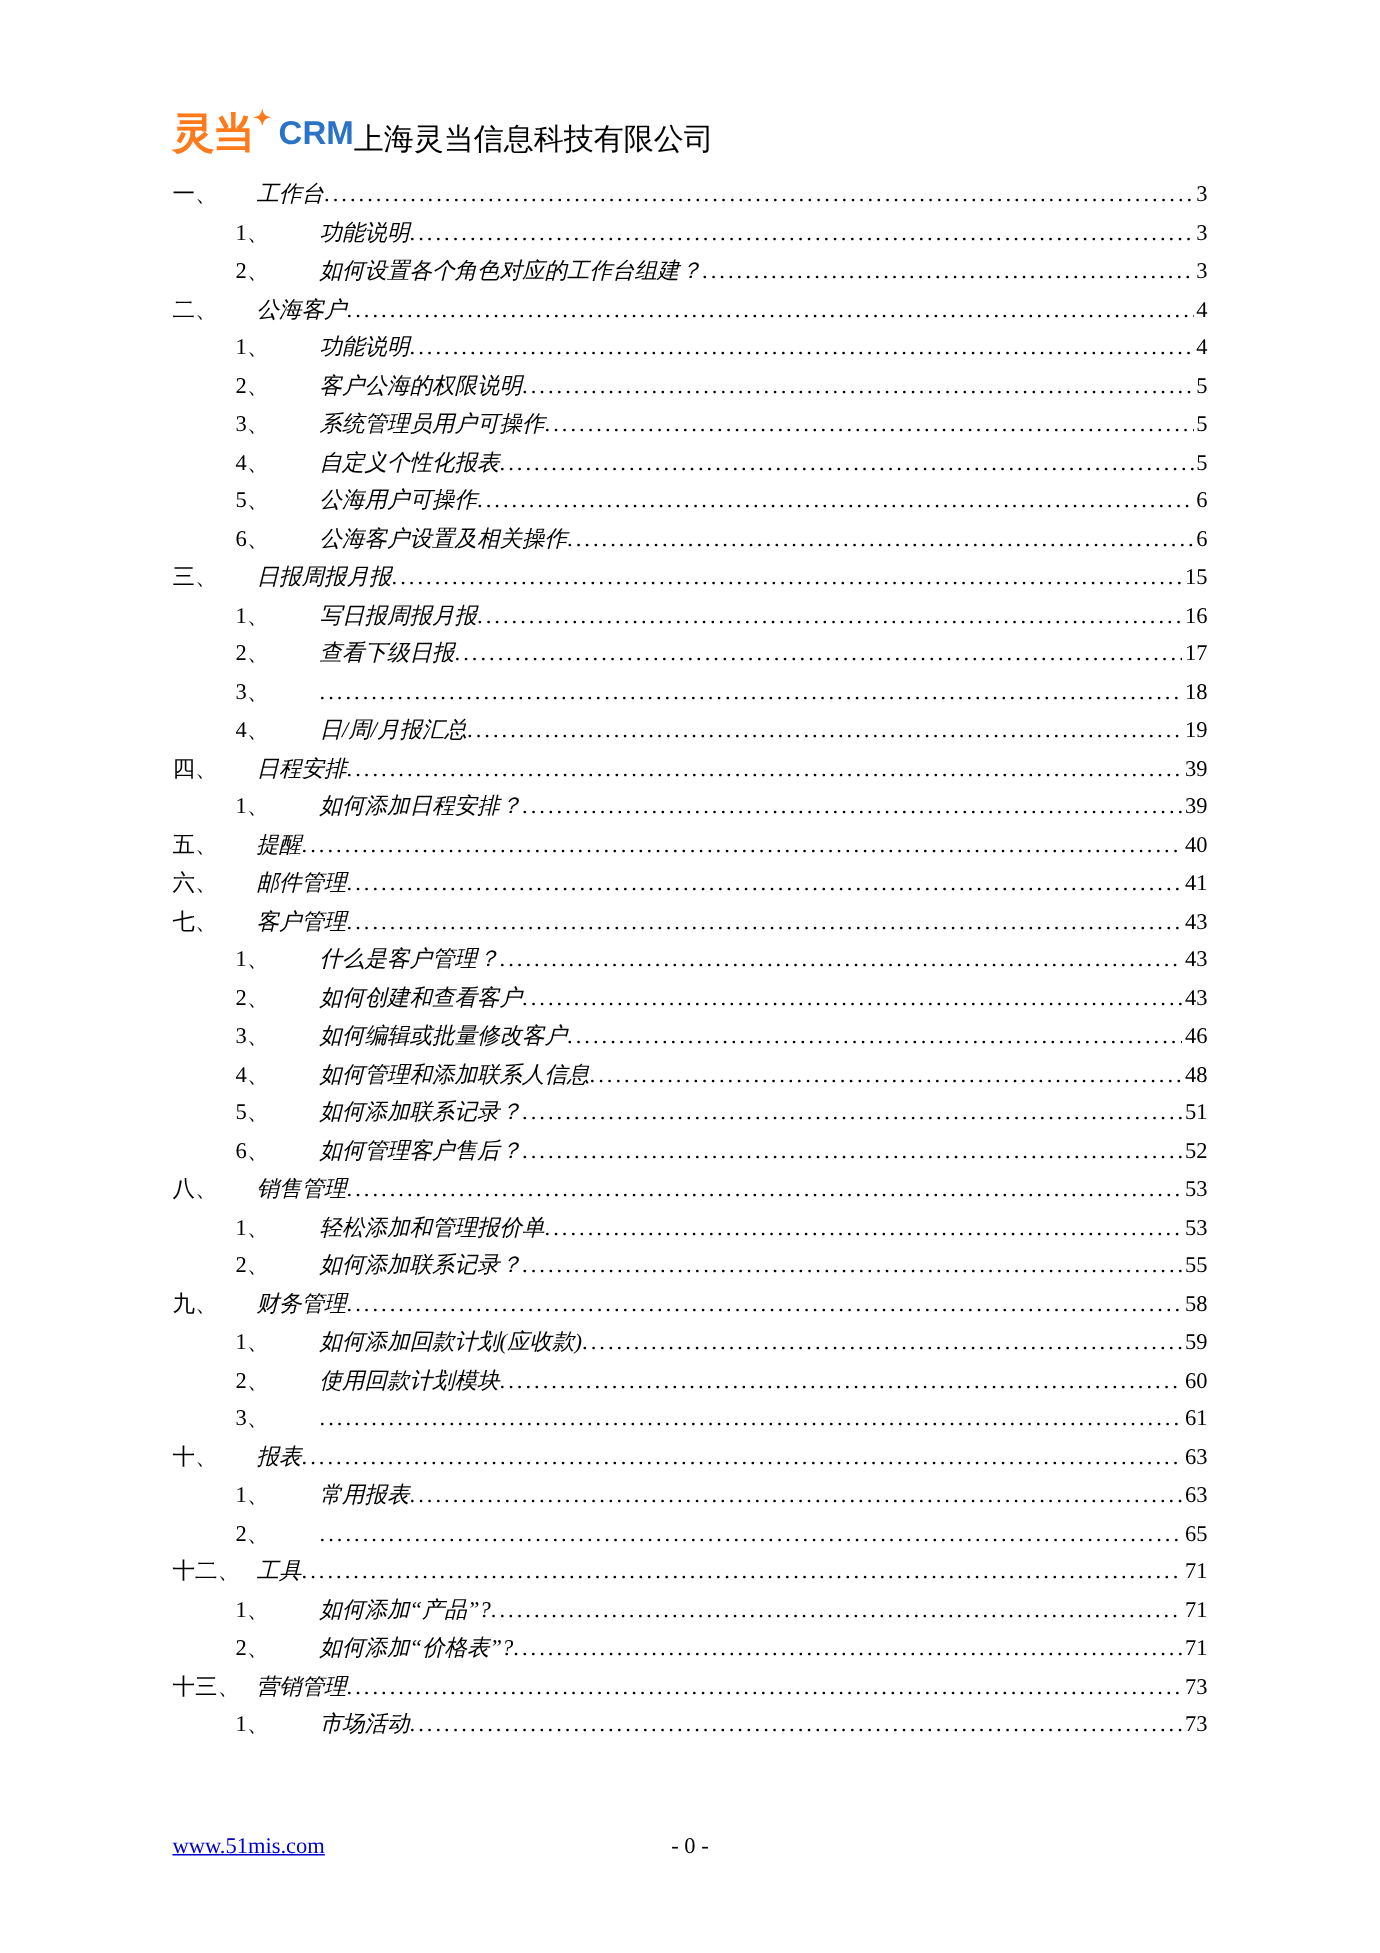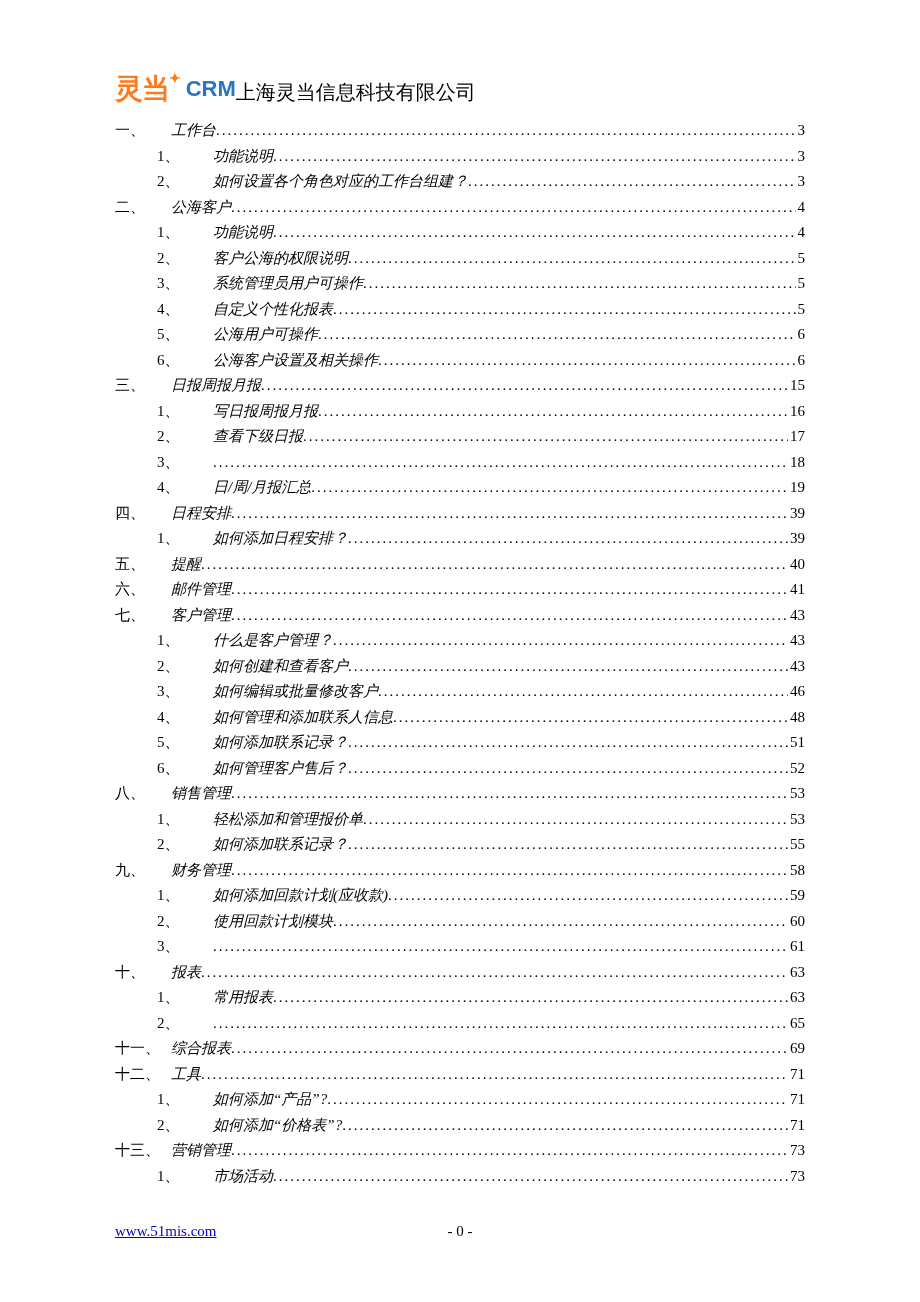--- a/index.html
+++ b/index.html
@@ -319,26 +319,20 @@
         <span class="title">常用报表</span>
         <span class="dots"></span>
         <span class="page-no">63</span>
       </div>
       <div class="toc-row">
         <span class="num-l2">2、</span>
         <span class="dots"></span>
         <span class="page-no">65</span>
       </div>
       <div class="toc-row">
-        <span class="num-l1">十一、</span>
-        <span class="title">综合报表</span>
-        <span class="dots"></span>
-        <span class="page-no">69</span>
-      </div>
-      <div class="toc-row">
         <span class="num-l1">十二、</span>
         <span class="title">工具</span>
         <span class="dots"></span>
         <span class="page-no">71</span>
       </div>
       <div class="toc-row">
         <span class="num-l2">1、</span>
         <span class="title">如何添加“产品”?</span>
         <span class="dots"></span>
         <span class="page-no">71</span>

